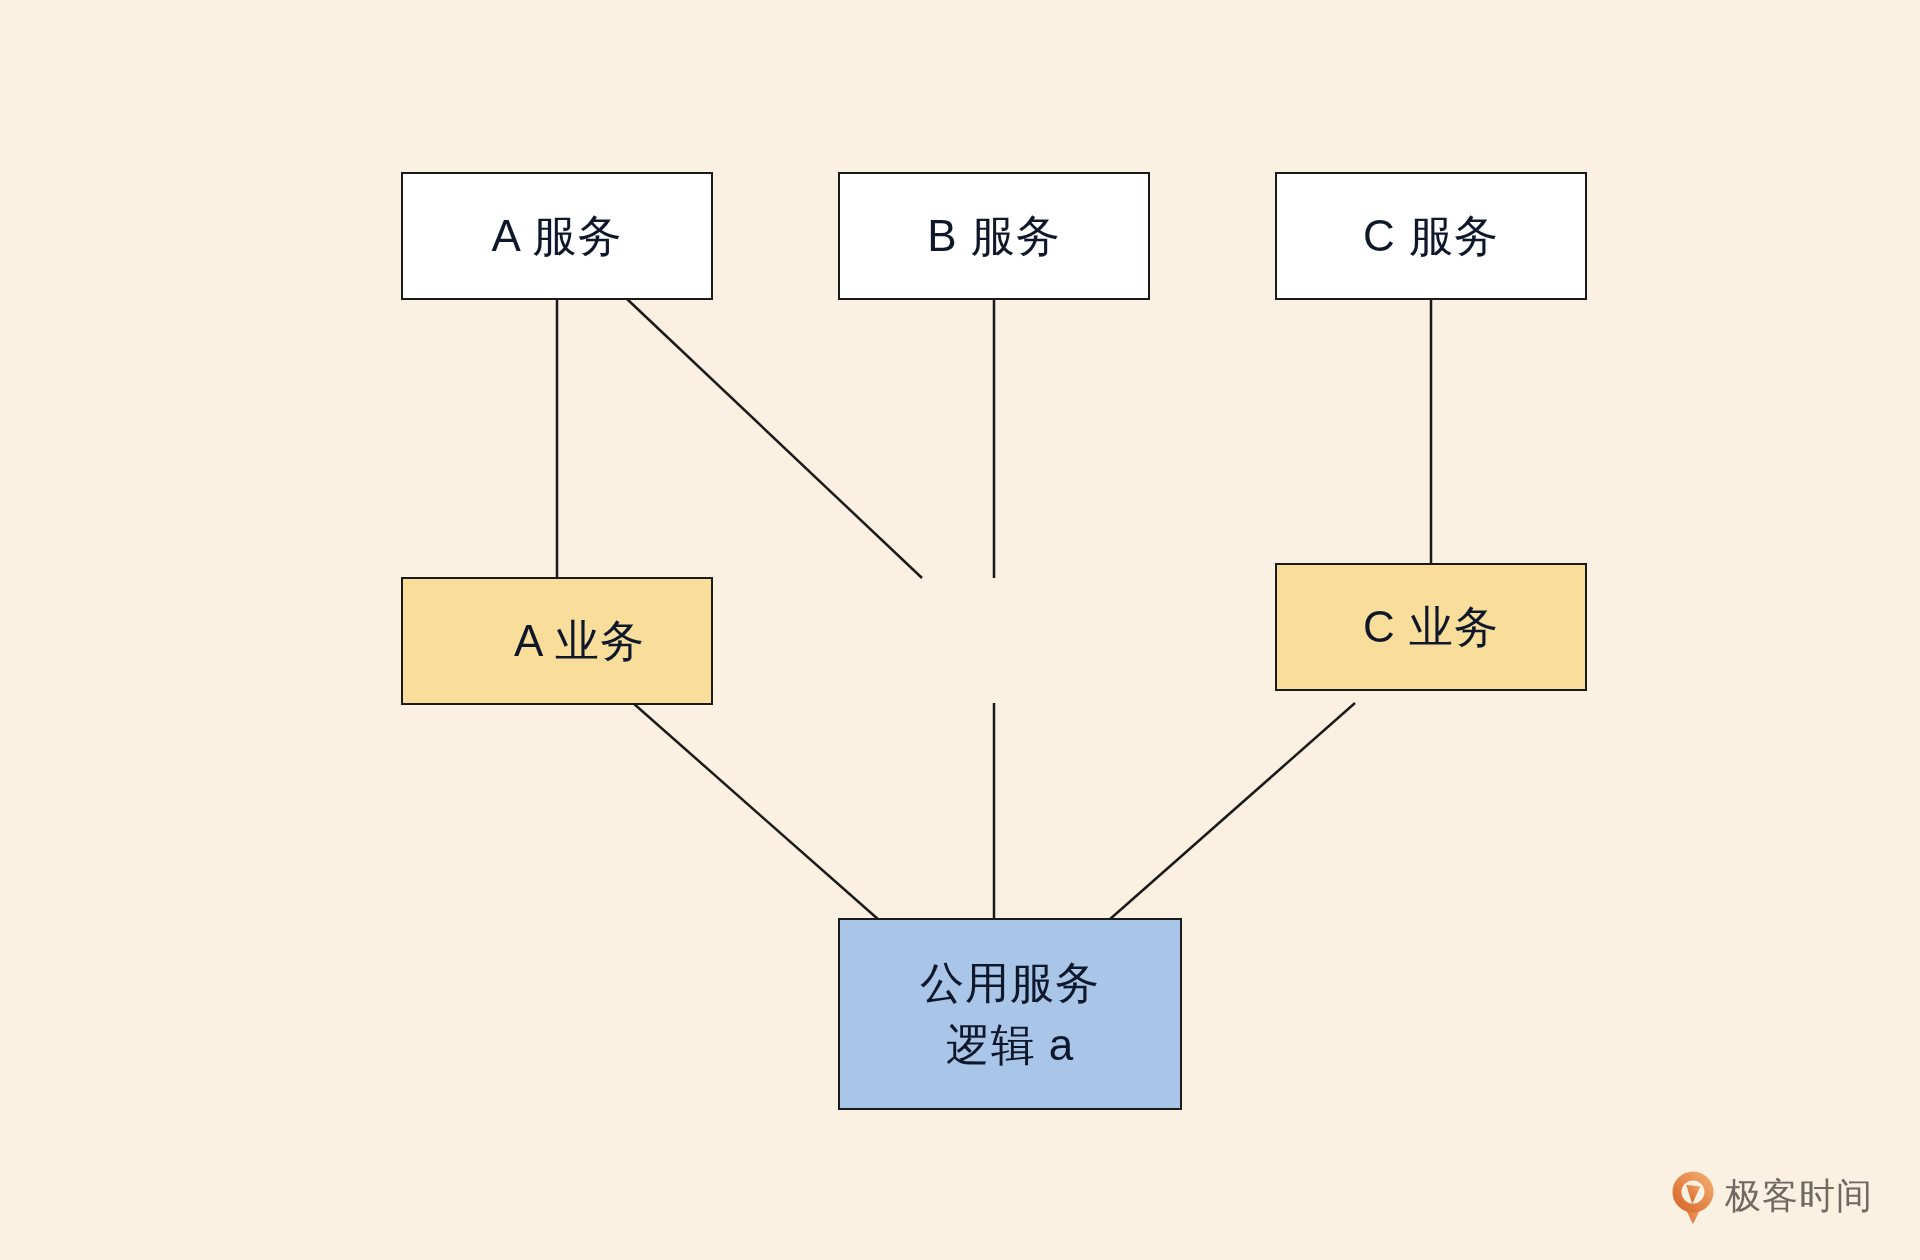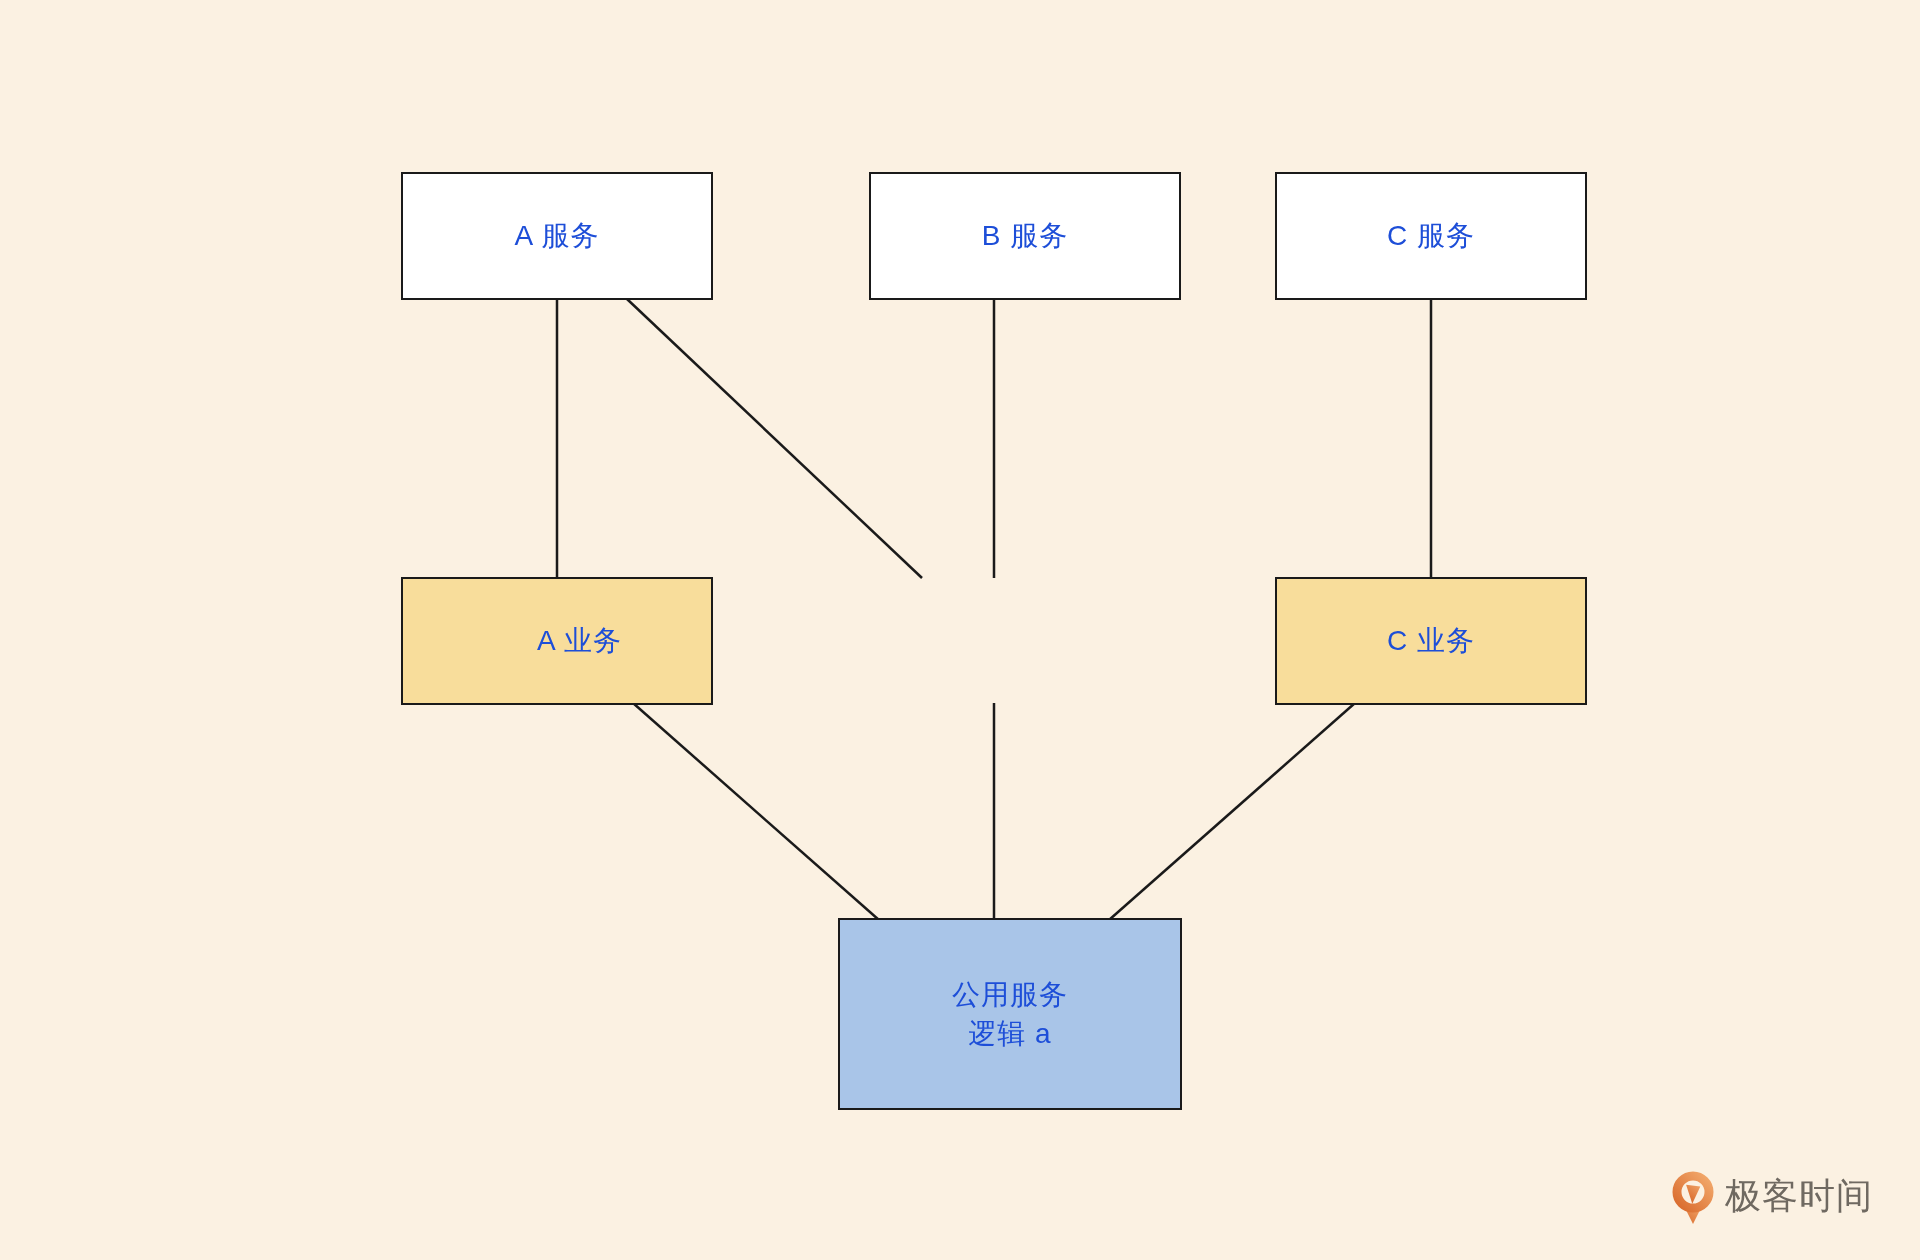--- a/index.html
+++ b/index.html
@@ -32,39 +32,39 @@
     width: 312px;
     height: 128px;
     border: 2.5px solid #1a1a1a;
     box-sizing: border-box;
     display: flex;
     align-items: center;
     justify-content: center;
     text-align: center;
   }
   .node-label {
-    font-size: 28px;
-    color: #1d4ed8;
+    font-size: 44px;
+    color: #0f172a;
     letter-spacing: 1px;
     white-space: pre-line;
     line-height: 1.4;
   }
   .node.service { background: #ffffff; }
   .node.business { background: #f8dd9b; }
   .node.common {
     background: #a9c5e8;
     width: 344px;
     height: 192px;
   }
   .pos-service-a { left: 401px; top: 172px; }
-  .pos-service-b { left: 838px; top: 172px; margin-left: 31px; }
+  .pos-service-b { left: 838px; top: 172px; }
   .pos-service-c { left: 1275px; top: 172px; }
   .pos-business-a { left: 401px; top: 577px; padding-left: 45px; }
   .pos-business-b { left: 838px; top: 577px; }
-  .pos-business-c { left: 1275px; top: 577px; }
+  .pos-business-c { left: 1275px; top: 563px; }
   .pos-common { left: 838px; top: 918px; }
   .watermark {
     position: absolute;
     left: 1668px;
     top: 1168px;
     display: flex;
     align-items: center;
   }
   .watermark .logo-icon {
     width: 50px;

